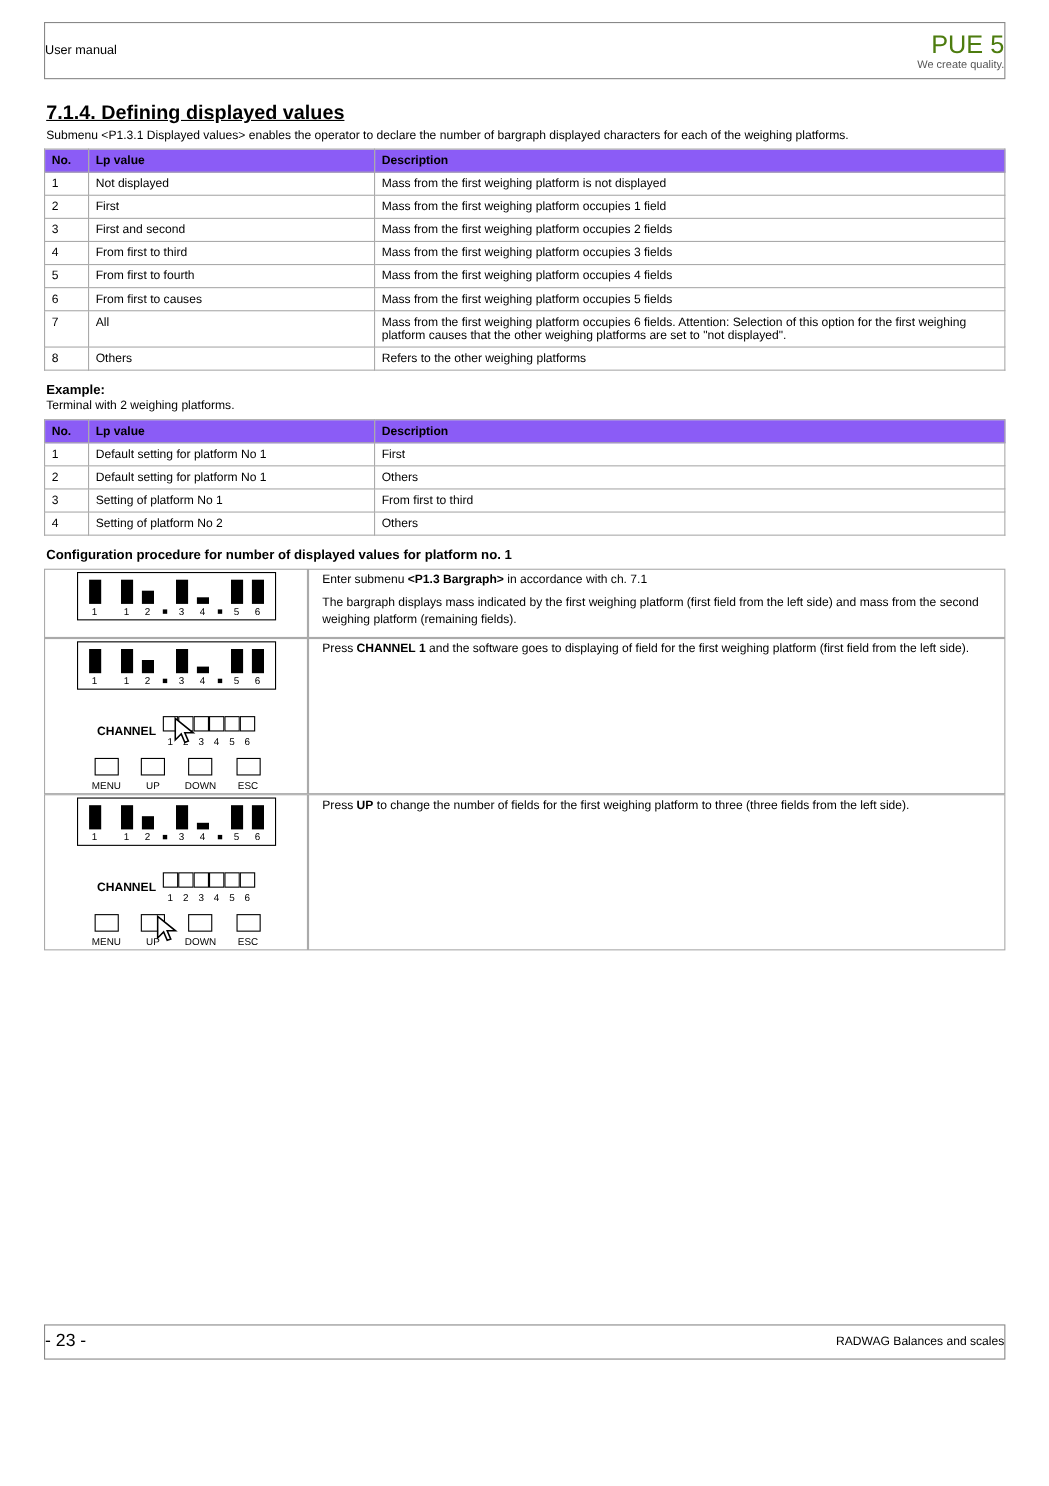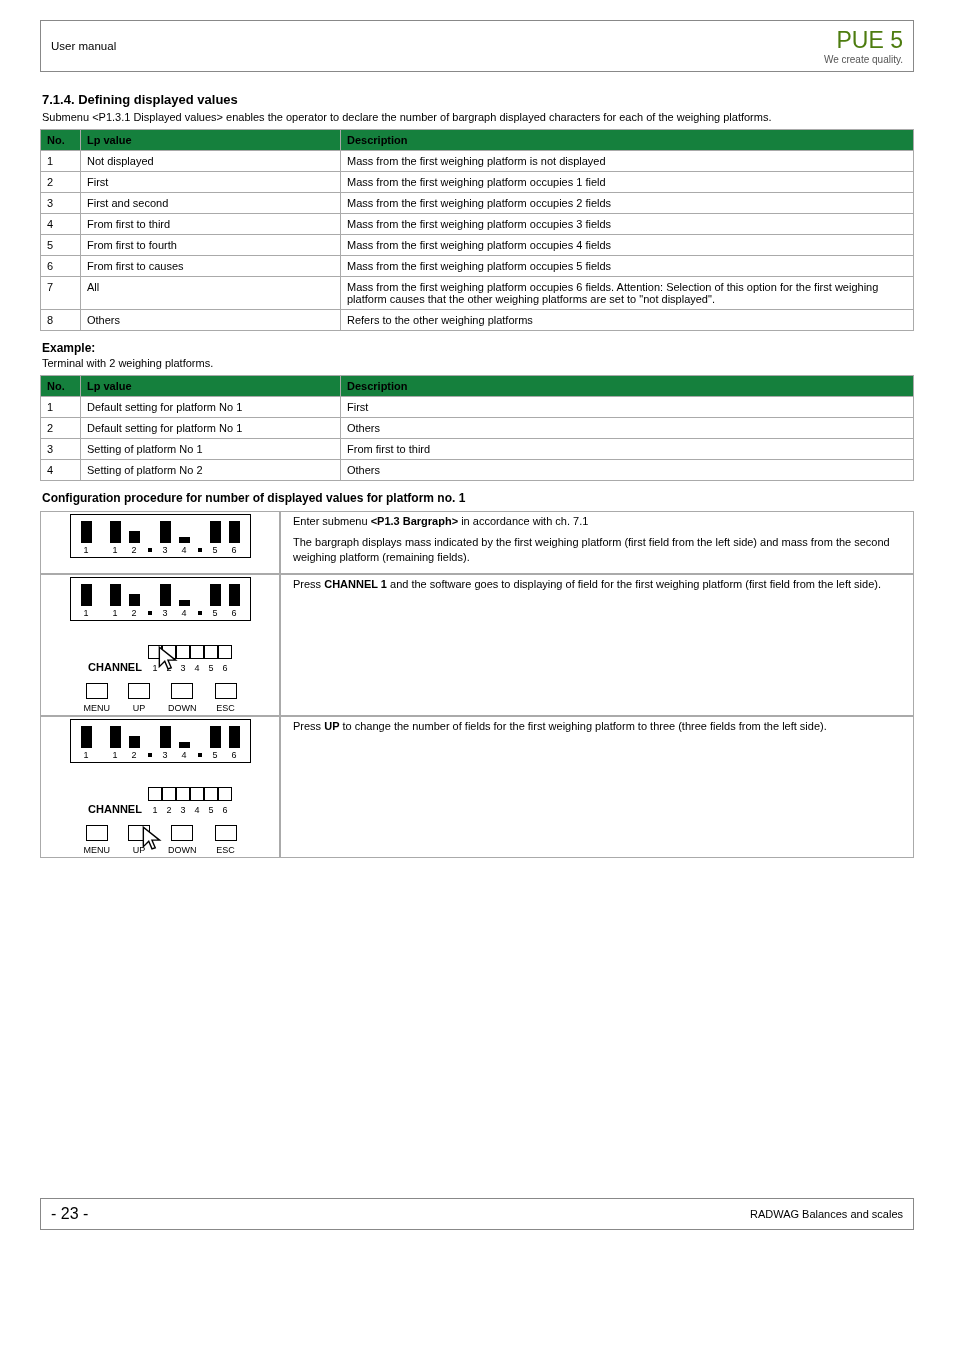--- a/index.html
+++ b/index.html
@@ -12,39 +12,40 @@
   font-size: 11.5px;
   color: #000;
   background: #fff;
   width: 954px;
   margin: 0 auto;
   padding: 20px 40px 40px 40px;
 }
 
 .header-box, .footer-box{
   border: 1px solid #888;
-  padding: 6px 10px;
+  padding: 6px 0;
   margin-bottom: 20px;
   display: flex;
   justify-content: space-between;
   align-items: center;
 }
 .header-box .model{
   font-size: 23px;
   color:#4d7c0f;
 }
 .header-box .tagline{
   font-size: 10px;
   color:#555;
 }
 
 h2.section-title{
-  font-size: 13px;
+  font-size: 18px;
   font-weight: bold;
   margin: 14px 2px 4px 2px;
+  text-decoration: underline;
 }
 h3.sub-title{
   font-size: 12px;
   font-weight: bold;
   margin: 10px 2px 2px 2px;
 }
 .intro-text{
   font-size: 11px;
   margin: 0 2px 6px 2px;
 }
@@ -56,21 +57,21 @@
 }
 table.param-table td, table.param-table th{
   border: 1px solid #aaa;
   padding: 4px 6px;
   font-size: 11px;
   vertical-align: top;
   text-align: left;
 }
 table.param-table th{
   font-weight: bold;
-  background: #15803d;
+  background: #8b5cf6;
 }
 .col-num{ width: 40px; text-align:center; }
 .col-lab{ width: 260px; }
 
 .config-table{
   width: 100%;
   border-collapse: separate;
   border-spacing: 0;
   margin-top: 6px;
 }
@@ -136,21 +137,21 @@
   margin-top:10px;
   align-items:flex-end;
 }
 .chan-label{
   font-size:11px;
   font-weight: bold;
   margin-right: 6px;
 }
 .chan-row{
   display:flex;
-  align-items:flex-end;
+  align-items:center;
   justify-content:center;
   margin-top: 24px;
 }
 .chan-btn{
   display:flex;
   flex-direction:column;
   align-items:center;
 }
 .sq{
   width:14px;

